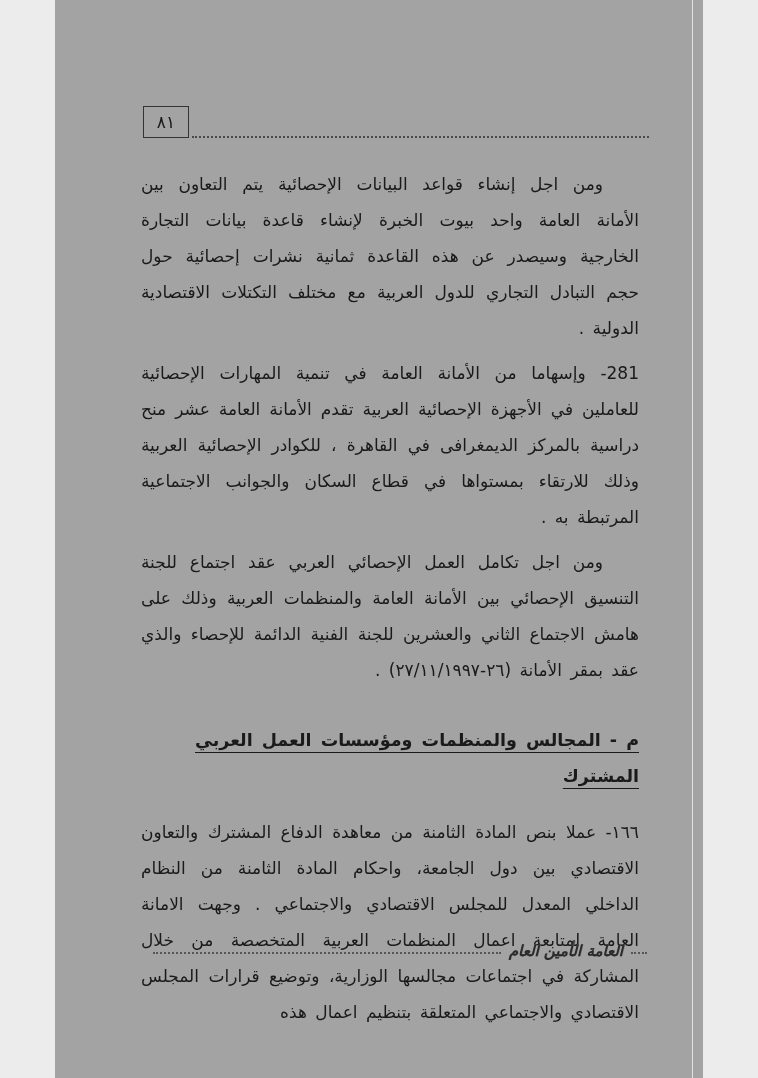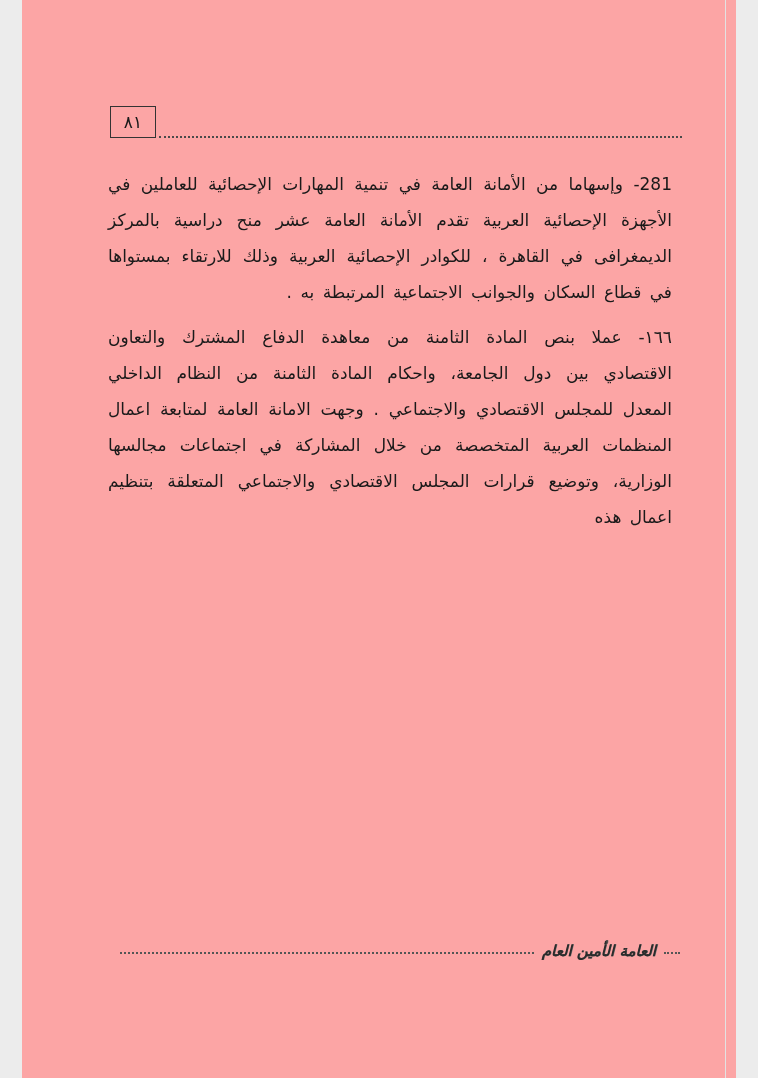--- a/index.html
+++ b/index.html
@@ -2,25 +2,25 @@
 <html lang="ar"><head>
 <meta charset="utf-8">
 <style>
   * { box-sizing: border-box; }
   html, body {
     margin: 0;
     padding: 0;
     background: #ececec;
   }
   .sheet {
-    width: 714px;
+    width: 648px;
     height: 1078px;
     margin: 0 auto;
     position: relative;
-    background: #fca5a5;
+    background: #a3a3a3;
     font-family: "DejaVu Sans", sans-serif;
     color: #1a1a1a;
     overflow: hidden;
   }
   
   .scan-edge-right {
     position: absolute;
     top: 0;
     bottom: 0;
     right: 10px;
@@ -116,24 +116,27 @@
   <div class="scan-edge-right"></div>
 
   <div class="pg-header">
     <div class="pagenum-box">
       <span>٨١</span>
     </div>
     <div class="top-rule"></div>
   </div>
 
   <main class="body-text">
+    <p class="para indent">ومن اجل إنشاء قواعد البيانات الإحصائية يتم التعاون بين الأمانة العامة واحد بيوت الخبرة لإنشاء قاعدة بيانات التجارة الخارجية وسيصدر عن هذه القاعدة ثمانية نشرات  إحصائية حول حجم التبادل التجاري للدول العربية  مع مختلف التكتلات الاقتصادية الدولية .</p>
 
     <p class="para">281- وإسهاما من الأمانة العامة في تنمية المهارات الإحصائية للعاملين  في الأجهزة الإحصائية العربية تقدم الأمانة العامة عشر  منح دراسية بالمركز الديمغرافى في القاهرة ، للكوادر الإحصائية العربية وذلك للارتقاء بمستواها في قطاع السكان والجوانب الاجتماعية المرتبطة به .</p>
 
+    <p class="para indent">ومن اجل تكامل العمل الإحصائي العربي عقد اجتماع للجنة التنسيق الإحصائي بين الأمانة العامة والمنظمات العربية وذلك على هامش الاجتماع الثاني والعشرين للجنة الفنية الدائمة للإحصاء والذي عقد بمقر الأمانة (٢٦-٢٧/١١/١٩٩٧) .</p>
 
+    <h2 class="section-heading">م - المجالس والمنظمات ومؤسسات العمل العربي المشترك</h2>
 
     <p class="para">١٦٦- عملا بنص المادة الثامنة من معاهدة الدفاع المشترك والتعاون الاقتصادي بين دول الجامعة، واحكام المادة الثامنة من النظام الداخلي المعدل للمجلس الاقتصادي والاجتماعي . وجهت الامانة العامة لمتابعة اعمال المنظمات العربية المتخصصة من خلال المشاركة في اجتماعات مجالسها الوزارية، وتوضيع قرارات المجلس الاقتصادي والاجتماعي المتعلقة بتنظيم اعمال هذه</p>
   </main>
 
   <footer class="pg-footer">
     <div class="footer-rule"></div>
     <div class="footer-brand">العامة الأمين العام</div>
     <div class="footer-tail"></div>
   </footer>
 

